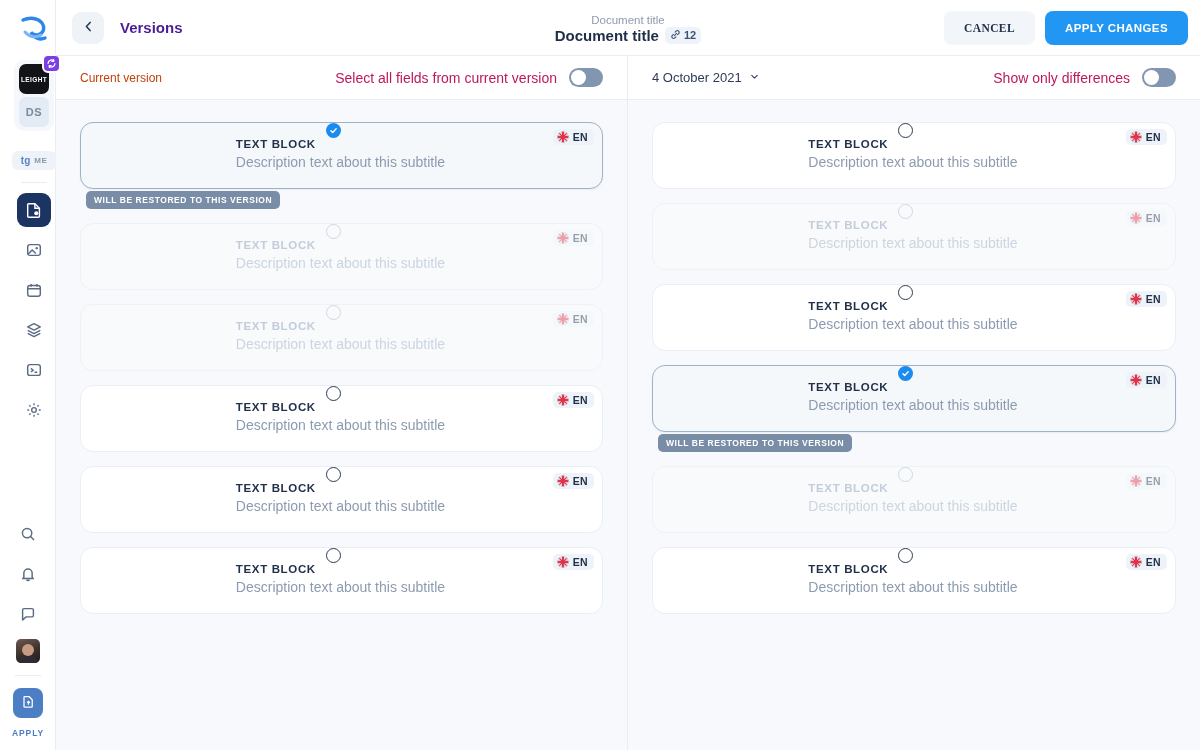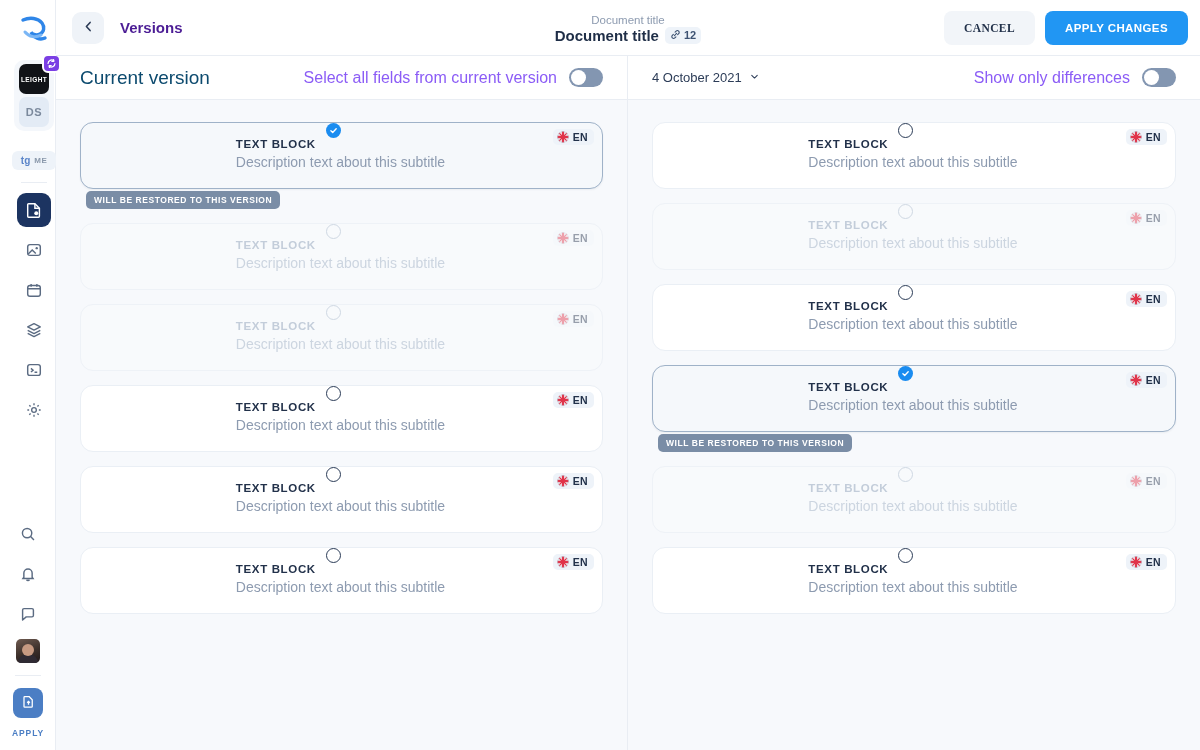--- a/index.html
+++ b/index.html
@@ -134,23 +134,23 @@
     color: #ffffff; font-family: inherit;
   }
 
   
   .toolbar { height: 44px; flex: 0 0 44px; display: flex; background: #fff;
              border-bottom: 1px solid #e9edf3; }
   .toolbar-half {
     flex: 1; display: flex; align-items: center; padding: 0 24px;
   }
   .toolbar-half.left { border-right: 1px solid #e9edf3; flex: 0 0 572px; }
-  .toolbar-label { font-size: 19px; color: #0c4a6e; }
+  .toolbar-label { font-size: 12px; color: #c2410c; }
   .toolbar-right-group { margin-left: auto; display: flex; align-items: center; gap: 12px; }
-  .toolbar-right-group .toolbar-label { font-size: 16px; color: #8b5cf6; }
+  .toolbar-right-group .toolbar-label { font-size: 14px; color: #be185d; }
   .date-select { display: flex; align-items: center; gap: 7px; font-size: 13px; color: #2c3c57; }
 
   .switch {
     width: 34px; height: 19px; border-radius: 10px; background: #8396b1;
     position: relative; flex: 0 0 34px;
   }
   .switch .knob {
     position: absolute; top: 2px; left: 2px; width: 15px; height: 15px;
     border-radius: 50%; background: #fff;
   }

